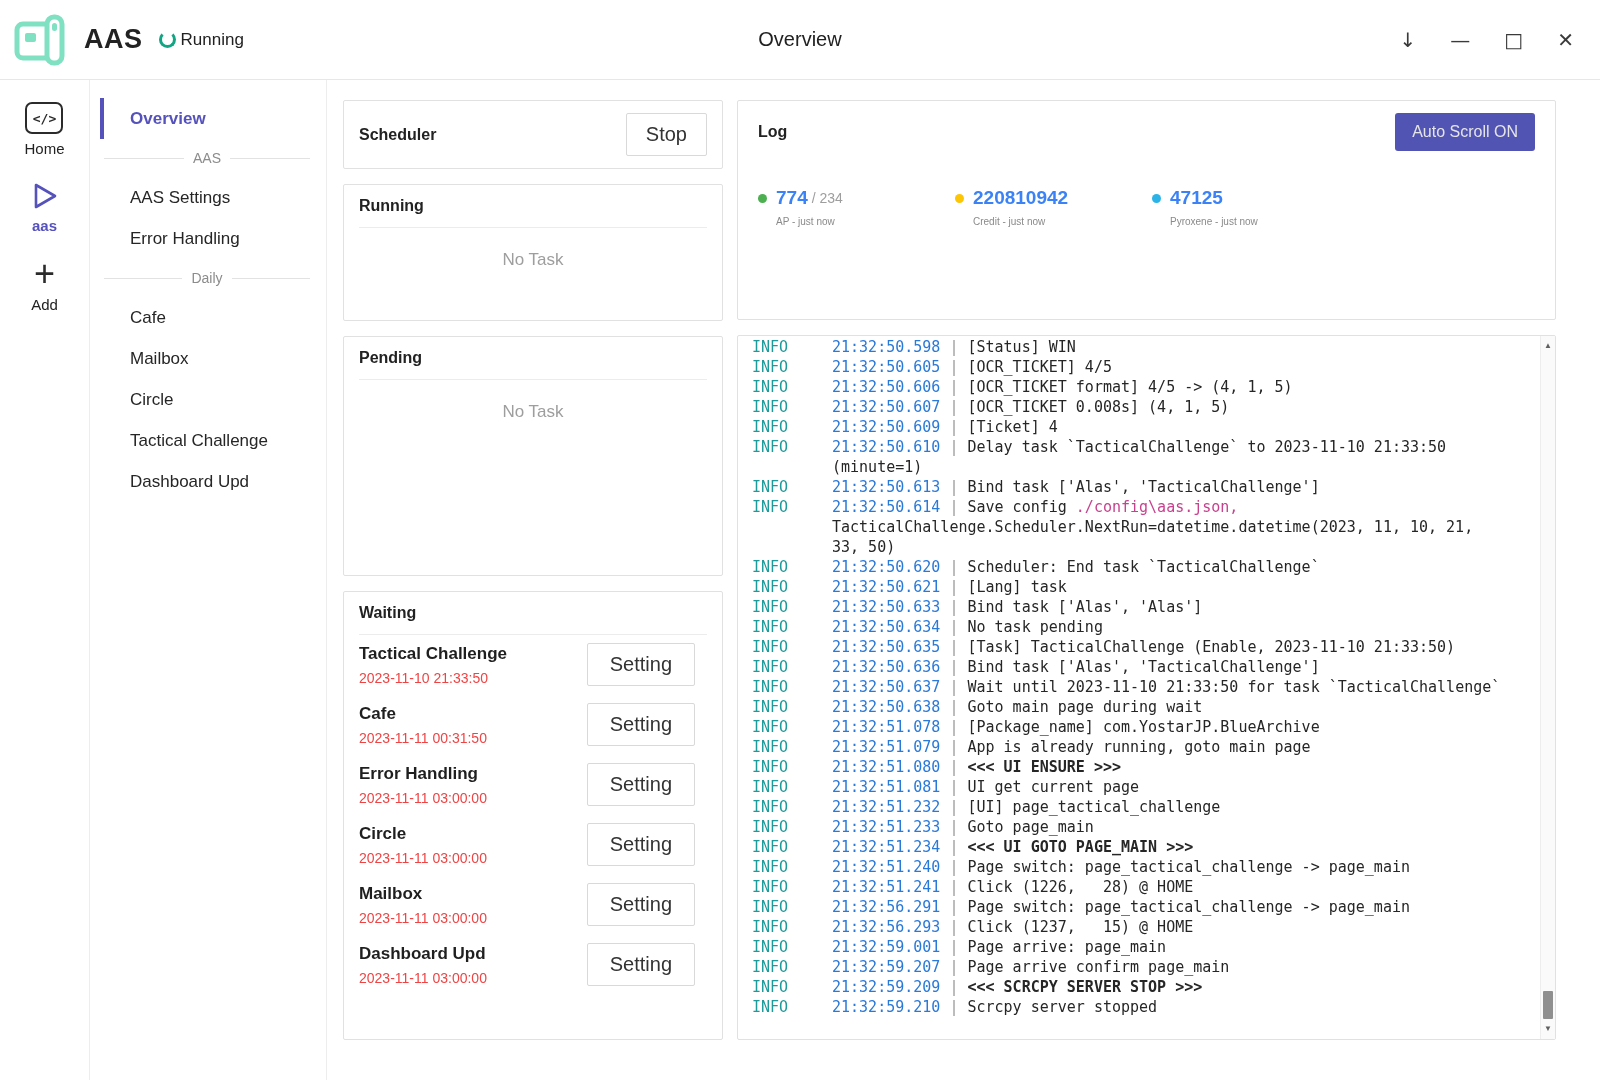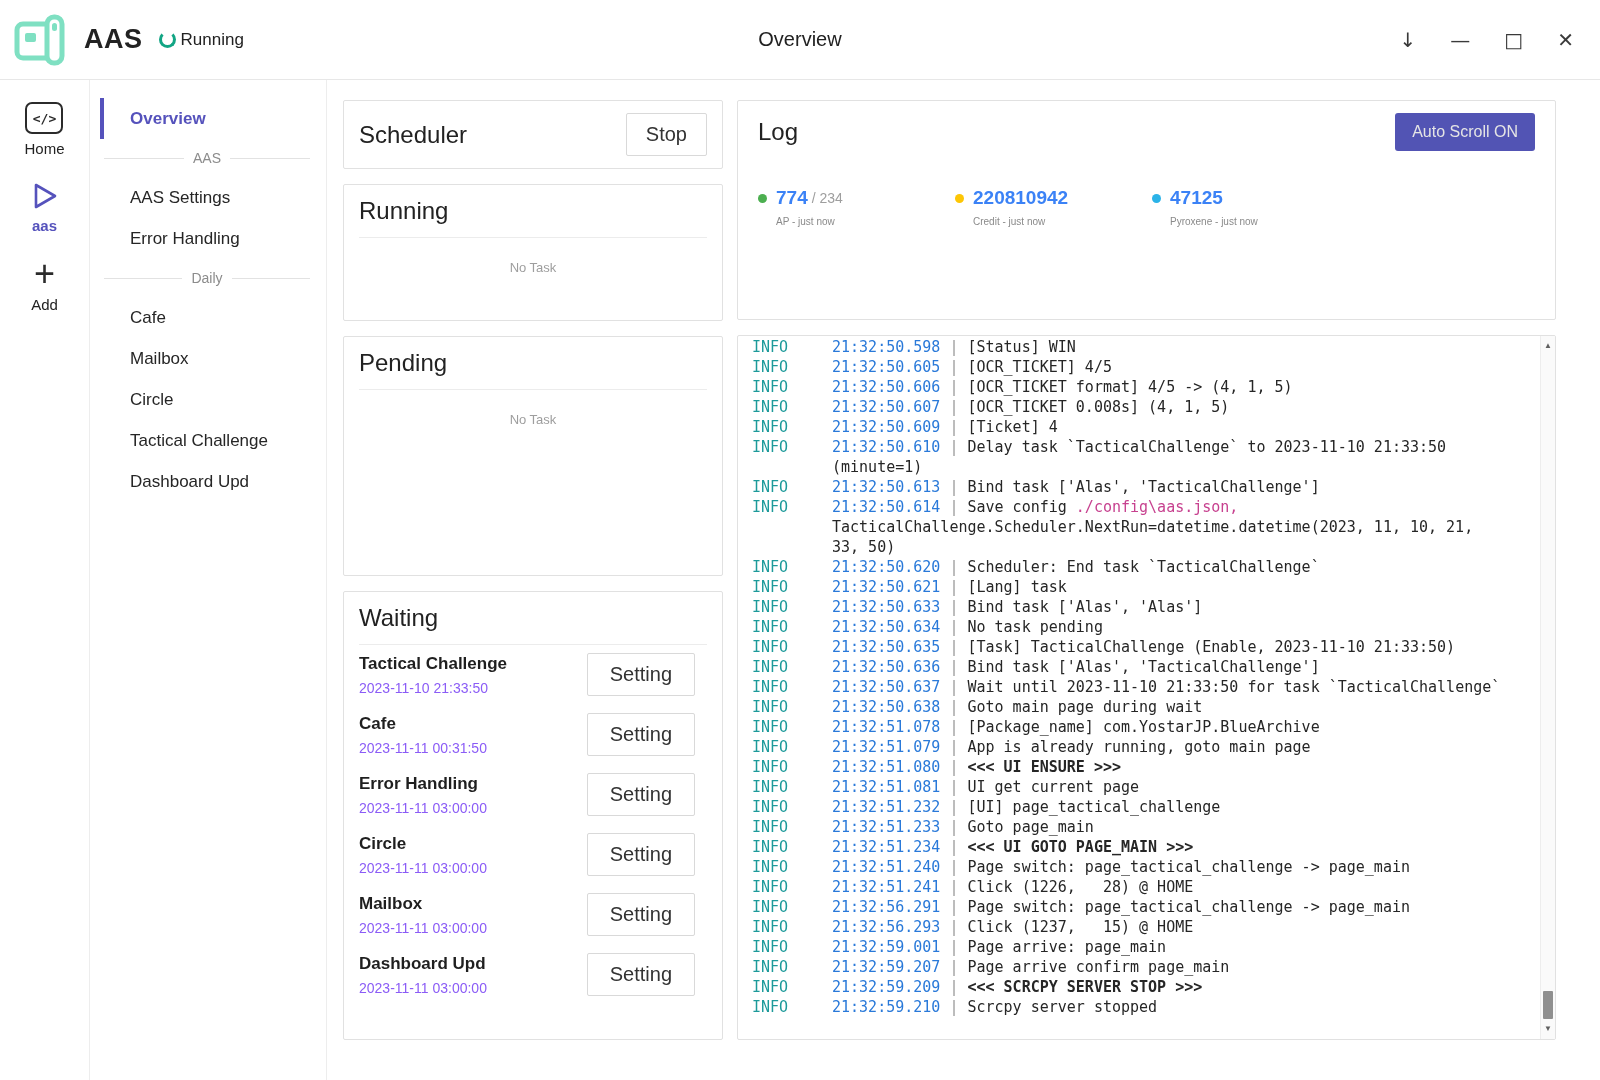--- a/index.html
+++ b/index.html
@@ -44,34 +44,34 @@
   .dline { flex:1; height:1px; background:#e2e2e2; }
   .dlabel { font-size:14px; color:#8c8c8c; }
 
   
   .main { flex:1; display:flex; gap:14px; padding:20px 44px 40px 16px; overflow:hidden; }
   .col-left { width:380px; flex-shrink:0; display:flex; flex-direction:column; gap:15px; }
   .col-right { flex:1; display:flex; flex-direction:column; gap:15px; min-width:0; }
 
   .card { background:#fff; border:1px solid #e1e1e1; border-radius:2px; padding:0 15px; }
   .card-head { display:flex; align-items:center; justify-content:space-between; padding:12px 0; }
-  .card-title { font-size:24px; font-weight:normal; }
+  .card-title { font-size:16px; font-weight:bold; }
   .hr { height:1px; background:#ececec; }
-  .empty-text { text-align:center; color:#9e9e9e; font-size:13px; padding-top:22px; }
+  .empty-text { text-align:center; color:#9e9e9e; font-size:17px; padding-top:22px; }
 
   .btn { background:#fff; border:1px solid #d9d9d9; border-radius:2px; padding:9px 19px;
     font-size:20px; color:#333; font-family:inherit; cursor:pointer; }
 
   .card-running { height:137px; overflow:hidden; }
   .card-pending { height:240px; overflow:hidden; }
   .card-waiting { flex:1; overflow:hidden; }
 
   .task-row { display:flex; align-items:center; justify-content:space-between; padding:8px 0 9px; }
   .task-name { font-size:17px; font-weight:bold; color:#1f1f1f; }
-  .task-time { font-size:14px; color:#8b5cf6; margin-top:6px; }
+  .task-time { font-size:14px; color:#ef4444; margin-top:6px; }
   .task-row .btn { margin-right:12px; padding:9px 22px; }
 
   
   .card-log { height:220px; flex-shrink:0; padding:0 20px; }
   .autoscroll-btn { background:#5254b4; color:#e5e5e5; border:none; border-radius:3px;
     padding:10px 17px; font-size:16px; font-family:inherit; cursor:pointer; }
   .stats { display:flex; gap:62px; margin-top:24px; }
   .stat { min-width:135px; }
   .stat-top { display:flex; align-items:center; }
   .dot { width:9px; height:9px; border-radius:50%; margin-right:9px; flex-shrink:0; }

